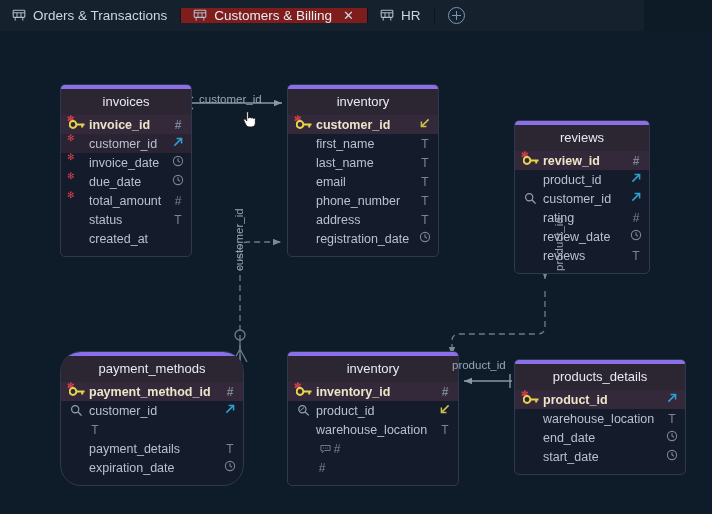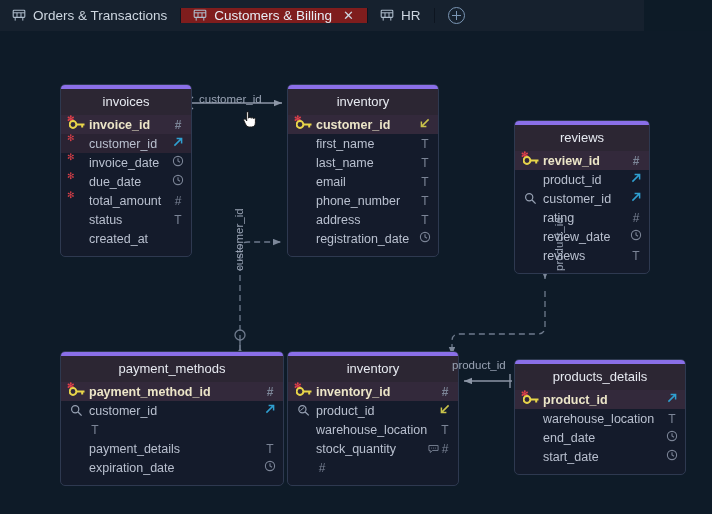--- a/index.html
+++ b/index.html
@@ -351,21 +351,21 @@
                   <path d="M6,3.2 V6 L8,7.3" fill="none" stroke="#7b8496" stroke-width="1.1"></path>
                 </svg></span>
             </div>
             <div class="row">
               <span class="lead"></span>
               <span class="nm">reviews</span>
               <span class="ty"><span class="t-text">T</span></span>
             </div>
           </div>
         </div>
-        <div class="node" style="left:60px;top:320px;width:224px;">
+        <div class="node" style="left:60px;top:320px;width:184px;border-radius:21px;">
           <div class="accent"></div>
           <div class="title">payment_methods</div>
           <div class="cols">
             <div class="row pk">
               <span class="lead">
                 <span class="req">✻</span>
                 <span class="keyic"><svg width="17" height="11" viewBox="0 0 17 11">
                     <circle cx="4" cy="5.5" r="3.4" fill="none" stroke="#e8d54a" stroke-width="2"></circle>
                     <circle cx="4" cy="5.5" r="0.9" fill="#2b2536"></circle>
                     <line x1="7" y1="5.5" x2="15.5" y2="5.5" stroke="#e8d54a" stroke-width="2"></line>
@@ -436,21 +436,20 @@
                   <path d="M9.6,2.4 L2.6,9.4 M7.4,9.6 H2.4 V4.6" fill="none" stroke="#c9c24a" stroke-width="1.5"></path>
                 </svg></span>
             </div>
             <div class="row">
               <span class="lead"></span>
               <span class="nm">warehouse_location</span>
               <span class="ty"><span class="t-text">T</span></span>
             </div>
             <div class="row">
               <span class="lead"></span>
-              <span class="nm">stock_quantity</span>
               <span><svg class="cmt" viewBox="0 0 12 10">
                   <path d="M1,1.2 h10 v5.4 h-6 l-2.6,2.2 v-2.2 h-1.4 z" fill="none" stroke="#7b8496" stroke-width="1"></path>
                   <circle cx="4" cy="3.9" r="0.55" fill="#7b8496"></circle>
                   <circle cx="6" cy="3.9" r="0.55" fill="#7b8496"></circle>
                   <circle cx="8" cy="3.9" r="0.55" fill="#7b8496"></circle>
                 </svg></span>
               <span class="ty"><span class="t-hash">#</span></span>
             </div>
             <div class="row">
               <span class="lead"></span>

